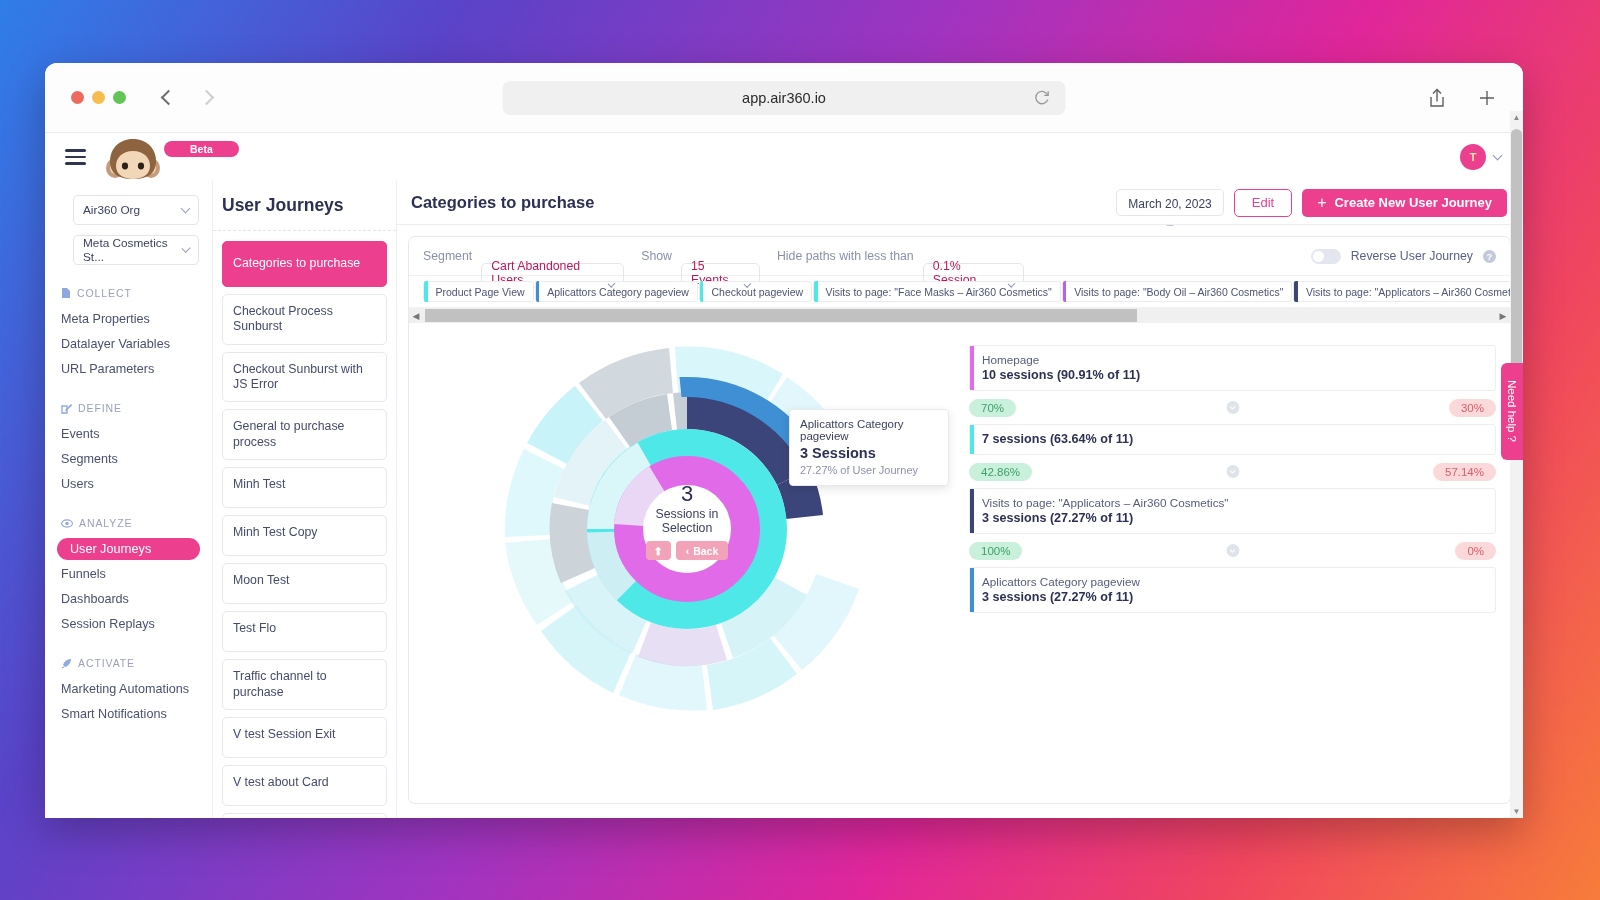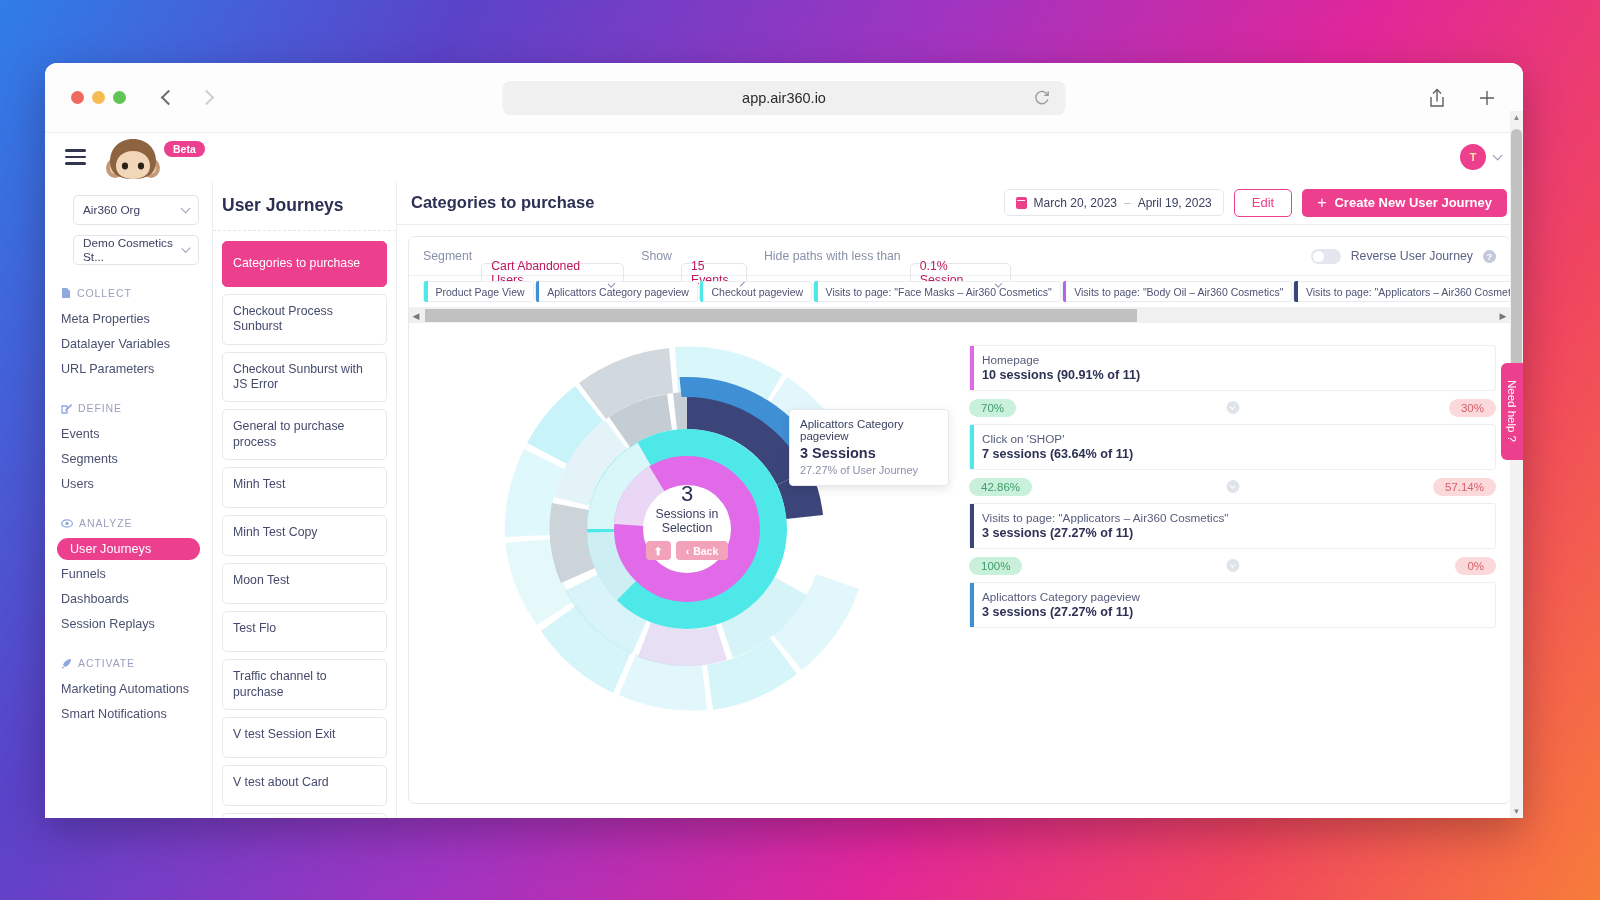--- a/index.html
+++ b/index.html
@@ -56,21 +56,21 @@
     position: relative; z-index: 40;
   }
   .hamburger { display: flex; flex-direction: column; gap: 4px; cursor: pointer; }
   .hamburger span { display: block; width: 21px; height: 2.4px; background: #303652; border-radius: 2px; }
   .logo-wrap { position: relative; margin-left: 16px; width: 66px; height: 48px; }
   .monkey { position: absolute; left: 0; top: 2px; width: 62px; height: 56px; }
   .beta {
     position: absolute; left: 62px; top: 8px;
     background: #ec3f8e; color: #fff;
     font-size: 10.5px; font-weight: bold;
-    border-radius: 9px; padding: 2px 9px;
+    border-radius: 9px; padding: 2px 26px;
   }
   .header-right { margin-left: auto; display: flex; align-items: center; gap: 8px; }
   .avatar {
     width: 26px; height: 26px; border-radius: 50%;
     background: #ec3f8e; color: #ffe9a8;
     font-size: 11px; font-weight: bold;
     display: flex; align-items: center; justify-content: center;
   }
   .caret-sm { width: 7px; height: 7px; border-right: 1.8px solid #8e95b5; border-bottom: 1.8px solid #8e95b5; transform: rotate(45deg); margin-top:-4px;}
 
@@ -141,21 +141,21 @@
   .main-head {
     height: 44px; display: flex; align-items: center;
     padding: 0 16px 0 14px; gap: 10px;
     border-bottom: 1px solid #eceef3;
   }
   .page-title { font-size: 16.5px; font-weight: bold; color: #2c3154; }
   .daterange {
     margin-left: auto;
     border: 1px solid #e4e6ec; border-radius: 5px;
     height: 27px; display: flex; align-items: center; gap: 7px;
-    padding: 0 11px; font-size: 12px; color: #3b4160;
+    padding: 0 11px; font-size: 12px; color: #3b4160; flex-direction: column;
   }
   .cal-ico { width: 11px; height: 12px; background: #ec3f8e; border-radius: 2px; position: relative; }
   .cal-ico:after { content:''; position:absolute; left:1.5px; top:3px; width:8px; height:1.6px; background:#fff; }
   .dash { color: #b9bdcc; }
   .btn-edit {
     border: 1px solid #ec3f8e; color: #ec3f8e; background: #fff;
     border-radius: 5px; height: 28px; padding: 0 17px;
     font-size: 13px; font-weight: 500; cursor: pointer;
     font-family: inherit;
   }
@@ -361,21 +361,21 @@
   </div>
 
   <div class="app-body">
 
     <div class="leftnav">
       <div class="org-select">
         <span>Air360 Org</span>
         <span class="cv"></span>
       </div>
       <div class="org-select">
-        <span>Demo Cosmetics St...</span>
+        <span>Meta Cosmetics St...</span>
         <span class="cv"></span>
       </div>
 
       <div class="nav-group">
         <div class="nav-group-title">
           <svg width="10" height="12" viewBox="0 0 10 12">
               <path d="M1 1h5l3 3v7H1z" fill="#8fa8e0"></path>
             </svg>
           <span>COLLECT</span>
         </div>
@@ -461,21 +461,21 @@
 
       <div class="canvas">
 
         <div class="filters">
           <span class="flabel">Segment</span>
           <div class="fselect" style="width:143px">
             <span>Cart Abandoned Users</span>
             <span class="cv"></span>
           </div>
           <span class="flabel" style="margin-left:8px">Show</span>
-          <div class="fselect" style="width:66px">
+          <div class="fselect" style="width:79px">
             <span>15 Events</span>
             <span class="cv"></span>
           </div>
           <span class="flabel" style="margin-left:8px">Hide paths with less than</span>
           <div class="fselect" style="width:101px">
             <span>0.1% Session</span>
             <span class="cv"></span>
           </div>
           <div class="toggle-wrap">
             <div class="toggle"></div>
@@ -589,21 +589,20 @@
               </div>
               <div class="prow">
                 <span class="pct-green">70%</span>
                 <span class="downarrow">
                   <i></i>
                 </span>
                 <span class="pct-red">30%</span>
               </div>
               <div class="pcard">
                 <div class="lbar" style="background: rgb(79, 232, 232);"></div>
-                <div class="t1">Click on 'SHOP'</div>
                 <div class="t2">7 sessions (63.64% of 11)</div>
               </div>
               <div class="prow">
                 <span class="pct-green">42.86%</span>
                 <span class="downarrow">
                   <i></i>
                 </span>
                 <span class="pct-red">57.14%</span>
               </div>
               <div class="pcard">

